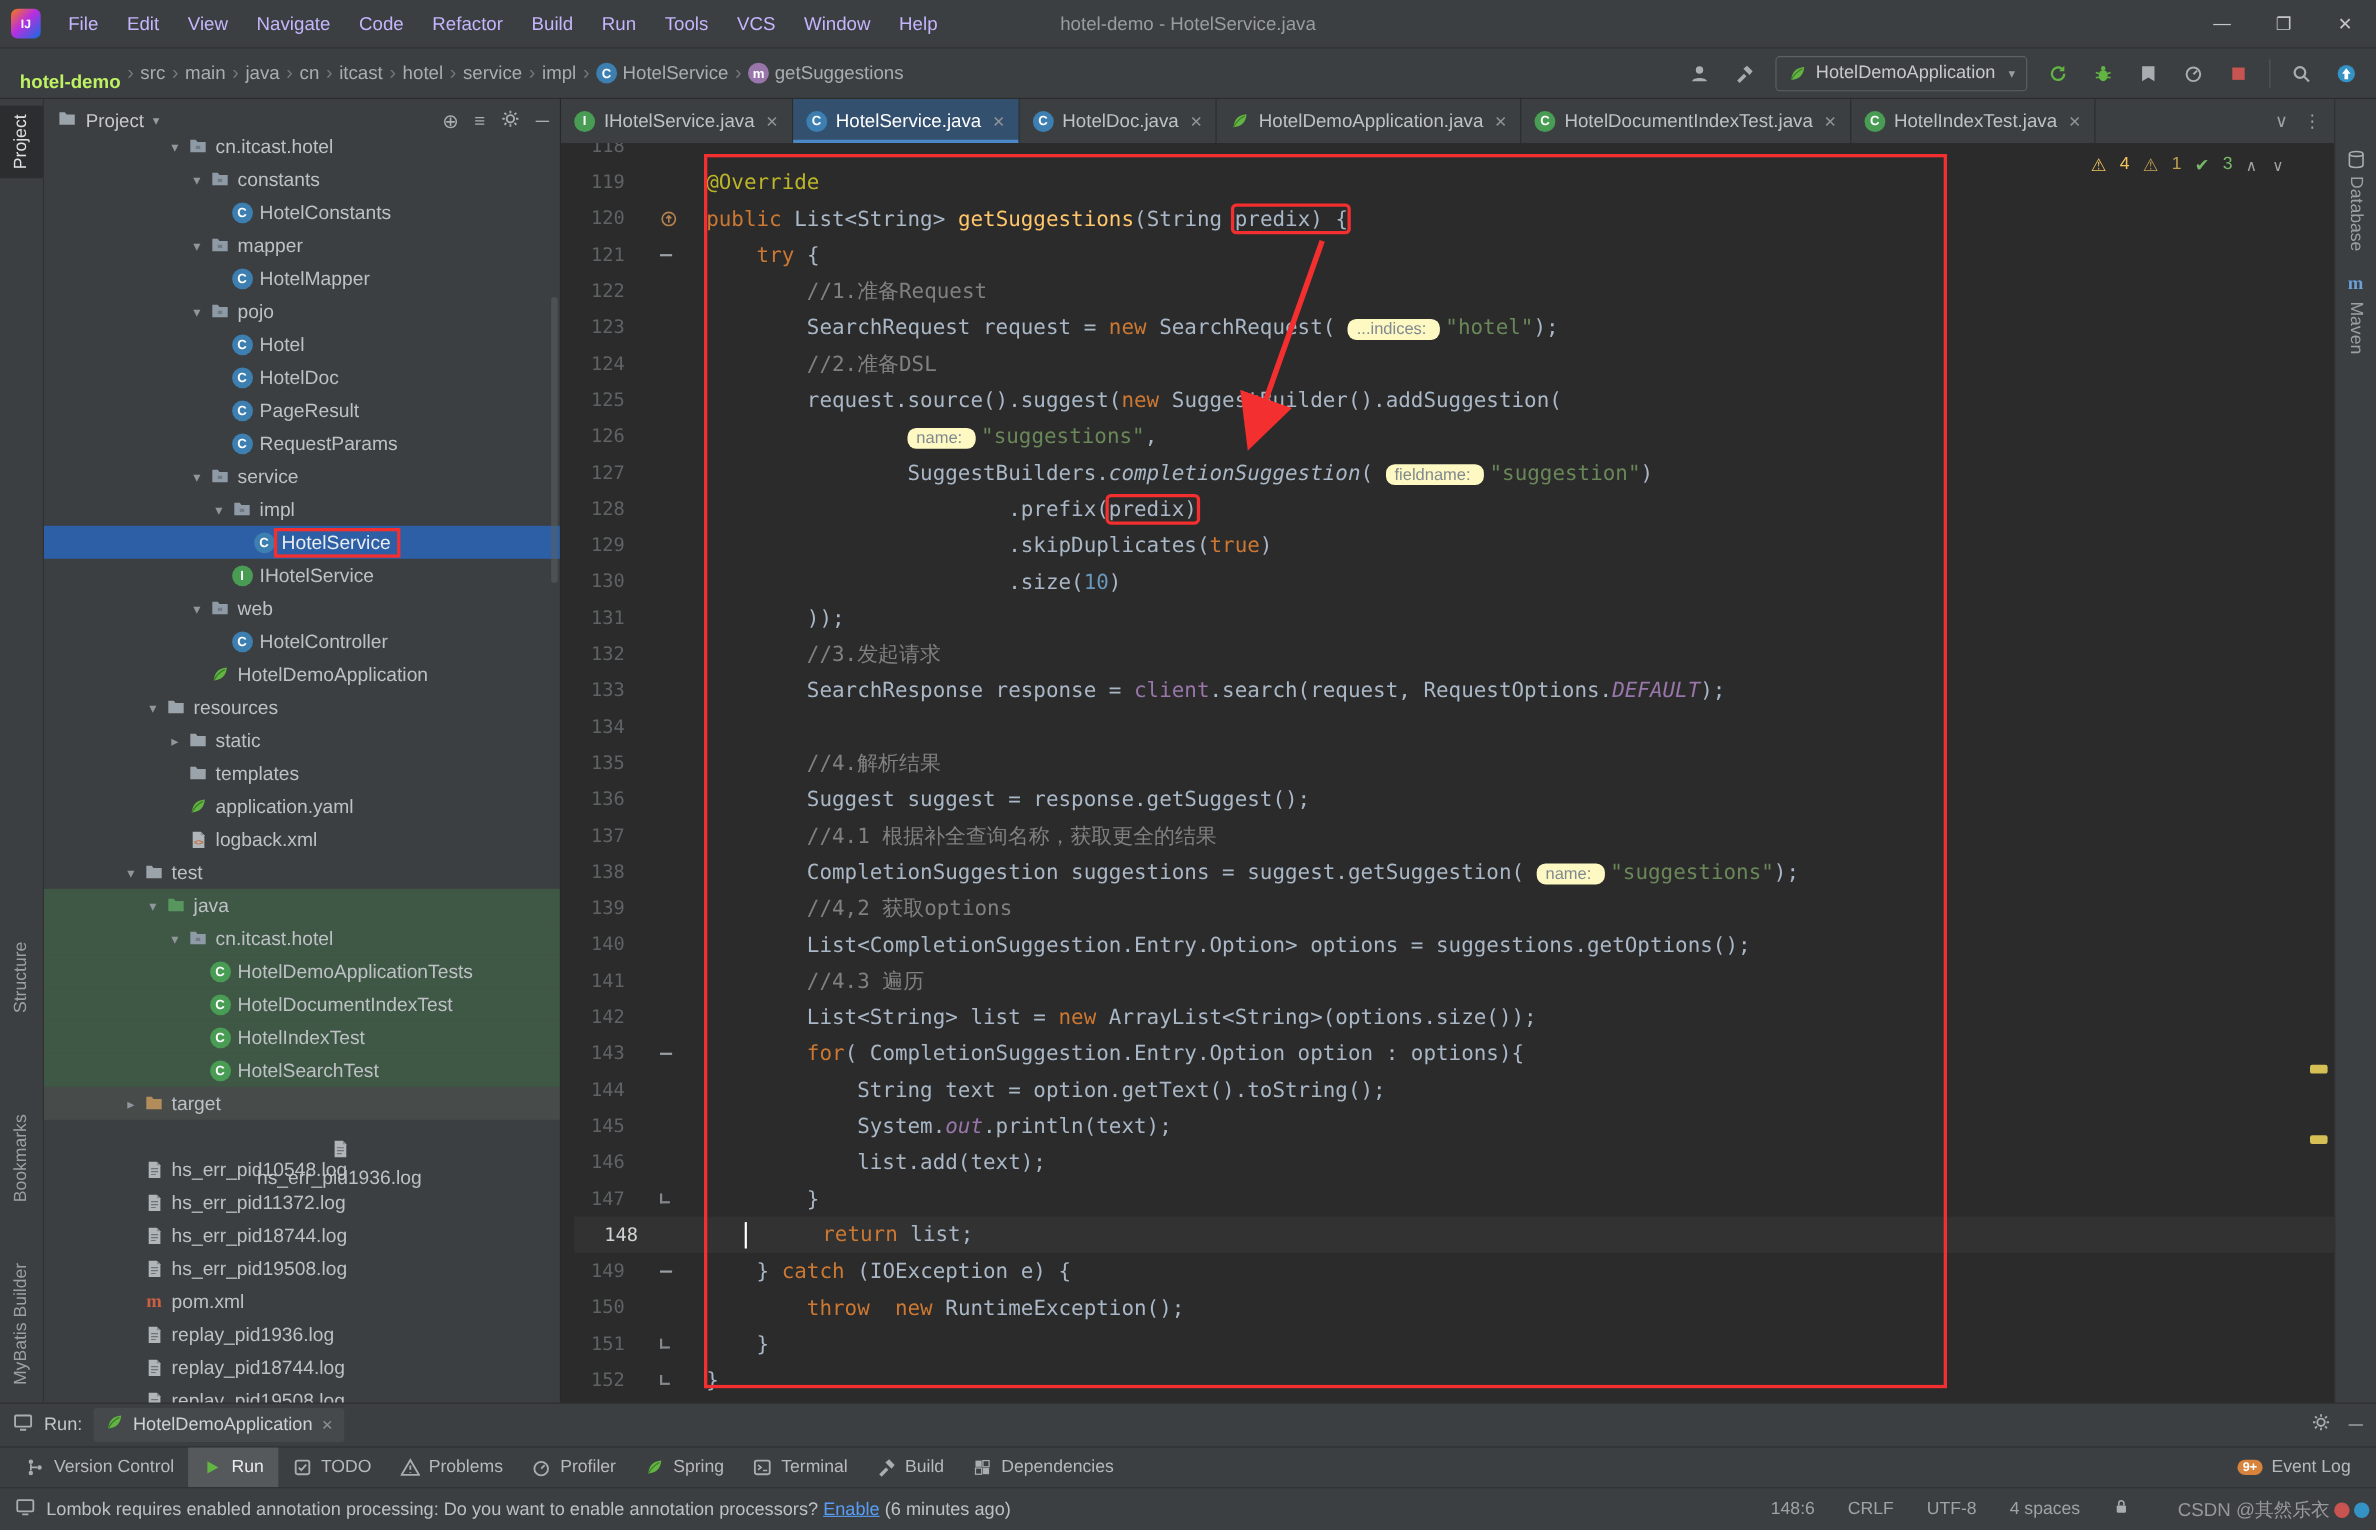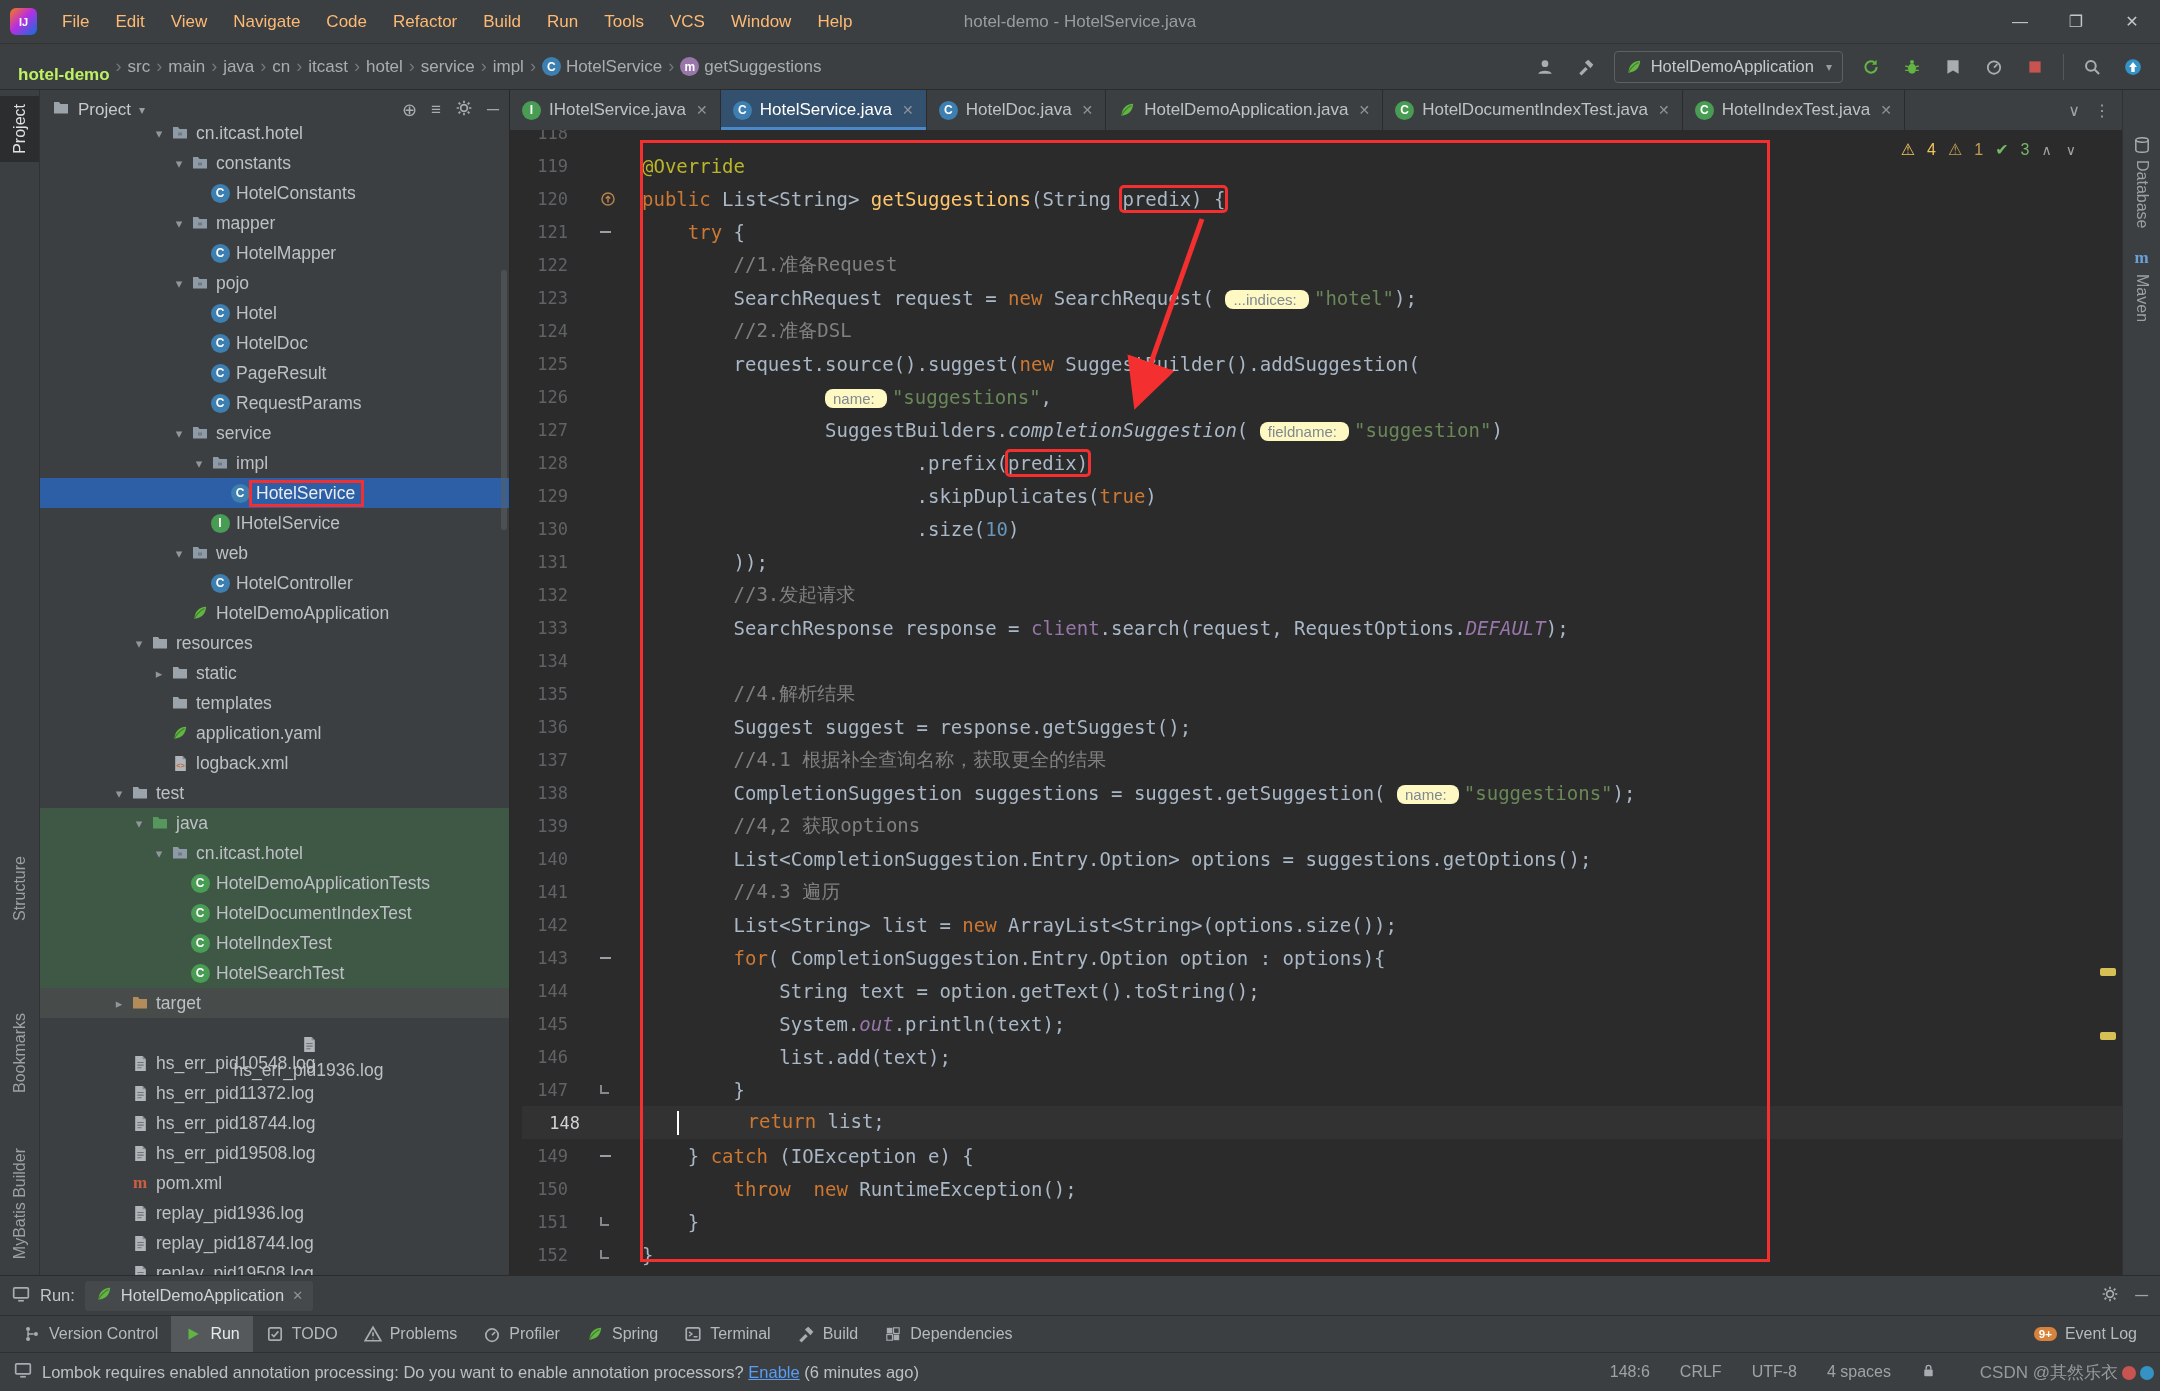--- a/index.html
+++ b/index.html
@@ -5,21 +5,21 @@
   * { margin:0; padding:0; box-sizing:border-box; }
   html,body { width:2160px; height:1391px; overflow:hidden; background:#2b2b2b;
     font-family:"Liberation Sans", sans-serif; -webkit-font-smoothing:antialiased; }
 
   
   .titlebar { height:44px; background:#3c3f41; display:flex; align-items:center; position:relative;
     border-bottom:1px solid #323232; }
   .logo { width:27px; height:27px; border-radius:6px; margin:0 12px 0 10px;
     background:linear-gradient(135deg,#f97a12,#b92ee0 45%,#0f6fe0); display:flex; align-items:center; justify-content:center;
     color:#fff; font-size:11px; font-weight:bold; }
-  .menu-item { color:#fdba74; font-size:17px; padding:0 13px; height:46px; display:flex; align-items:center; cursor:default; }
+  .menu-item { color:#c4b5fd; font-size:17px; padding:0 13px; height:46px; display:flex; align-items:center; cursor:default; }
   .win-title { position:absolute; left:0; right:0; text-align:center; color:#9a9da0; font-size:17px; pointer-events:none; }
   .winbtns { margin-left:auto; display:flex; height:44px; }
   .winbtn { width:56px; display:flex; align-items:center; justify-content:center; color:#c3c5c7; font-size:16px; }
 
   
   .navbar { height:46px; background:#3c3f41; display:flex; align-items:center; padding:0 14px 0 18px;
     border-bottom:1px solid #2b2b2b; }
   .crumbs { display:flex; align-items:center; gap:4px; }
   .crumb { color:#a9adb1; font-size:17px; display:flex; align-items:center; gap:5px; }
   .crumb.bold { color:#bef264; font-weight:bold;margin-top:16px; }

